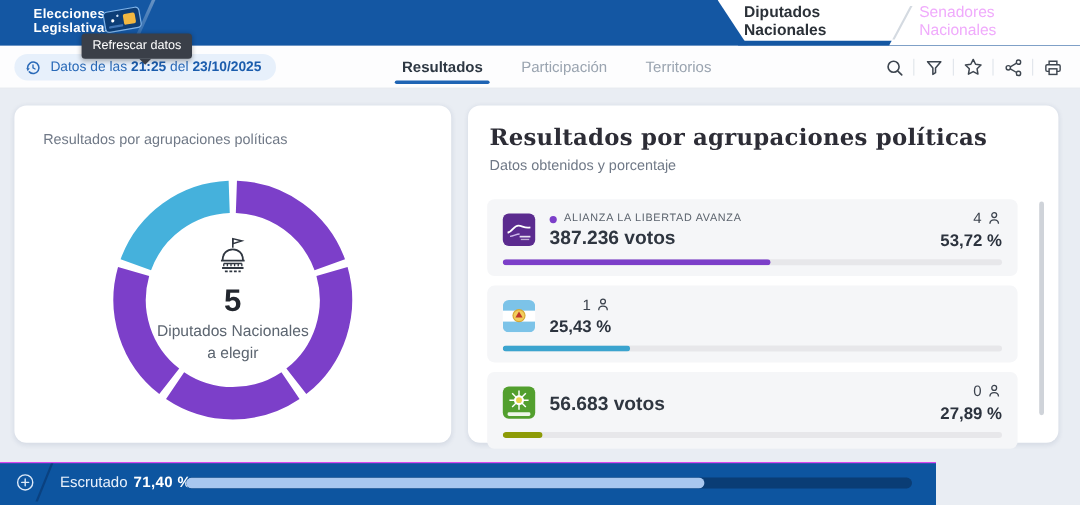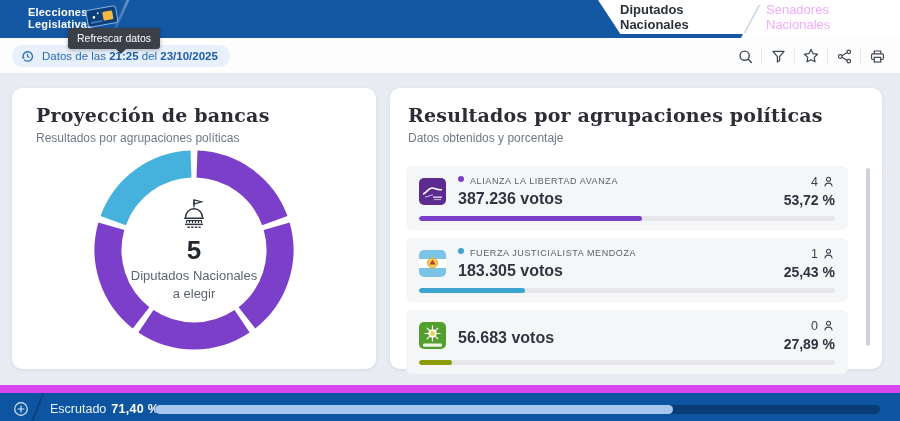--- a/index.html
+++ b/index.html
@@ -71,35 +71,35 @@
     align-items:center; justify-content:center; text-align:center; pointer-events:none; }
   .donut-num { font-size:26px; font-weight:bold; color:#23272e; line-height:28px; margin-top:2px; }
   .donut-label { font-size:13px; color:#5c6570; line-height:18px; margin-top:3px; width:150px; }
 
   
   .plist { position:absolute; left:16px; right:34px; top:78px; }
   .prow { background:#f5f6f8; border-radius:6px; padding:9px 13px 9px 13px; margin-bottom:8px; position:relative; }
   .prow-top { display:flex; align-items:center; }
   .plogo { width:27px; height:27px; border-radius:5px; overflow:hidden; flex:0 0 27px; margin-right:12px; }
   .pleft { flex:1; }
-  .pname { display:flex; align-items:flex-start; gap:6px; font-size:9px; letter-spacing:.6px;
+  .pname { display:flex; align-items:flex-end; gap:6px; font-size:9px; letter-spacing:.6px;
     color:#5a626c; text-transform:uppercase; }
   .dot { width:6px; height:6px; border-radius:50%; flex:0 0 6px; }
   .votes { font-size:16px; font-weight:bold; color:#2f3640; margin-top:4px; }
   .pright { text-align:right; }
   .seats { font-size:12.5px; color:#3c434e; display:flex; align-items:center; gap:4px; justify-content:flex-end; }
   .pct { font-size:14px; font-weight:bold; color:#2c333e; margin-top:3px; }
   .bartrack { height:5px; border-radius:3px; background:#e7e7ea; margin-top:8px; overflow:hidden; }
   .barfill { height:5px; border-radius:3px; width:0; }
   .list-scrollbar { position:absolute; right:12px; top:80px; width:4px; height:178px;
     background:#cfd3d9; border-radius:2px; cursor:pointer; }
 
   
-  .footer { position:absolute; left:0; top:385px; width:900px; height:36px; background:#0d55a0;
-    border-top:8px solid #d946ef; }
+  .footer { position:absolute; left:0; top:385px; width:780px; height:36px; background:#0d55a0;
+    border-top:1px solid #d946ef; }
   .footer-slash { position:absolute; left:36px; top:0; width:2px; height:32px;
     background:rgba(5,30,70,.35); transform:skewX(-22deg); }
   .f-expand { position:absolute; left:12px; top:7px; width:18px; height:18px; cursor:pointer; }
   .f-label { position:absolute; left:50px; top:9px; color:#eaf2fc; font-size:12.5px; }
   .f-label b { color:#ffffff; margin-left:5px; letter-spacing:.3px; }
   .f-track { position:absolute; left:155px; right:20px; top:12px; height:9px;
     background:#0a3d75; border-radius:5px; overflow:hidden; }
   .f-fill { height:9px; border-radius:5px; background:#a8c7ef; width:0; }
 </style>
 </head>
@@ -146,20 +146,25 @@
       </svg>
     </span>
     <span>
       <span>Datos de las</span>
       <b>21:25</b>
       <span>del</span>
       <b>23/10/2025</b>
     </span>
   </div>
 
+  <div class="sub-tabs">
+    <div class="sub-tab active">Resultados</div>
+    <div class="sub-tab">Participación</div>
+    <div class="sub-tab">Territorios</div>
+  </div>
 
   <div class="tool-icons">
     <div class="tool-btn">
       <svg width="17" height="17" viewBox="0 0 20 20">
         <circle cx="9" cy="9" r="5.4" fill="none" stroke="#3e4650" stroke-width="1.6"></circle>
         <line x1="13.2" y1="13.2" x2="17" y2="17" stroke="#3e4650" stroke-width="1.6" stroke-linecap="round"></line>
       </svg>
     </div>
     <div class="tool-sep"></div>
     <div class="tool-btn">
@@ -189,21 +194,20 @@
         <path d="M6.2 7V3.5h7.6V7" fill="none" stroke="#3e4650" stroke-width="1.4"></path>
         <rect x="3" y="7" width="14" height="6.5" rx="1.3" fill="none" stroke="#3e4650" stroke-width="1.4"></rect>
         <rect x="6.2" y="11" width="7.6" height="5.5" fill="#fdfdfe" stroke="#3e4650" stroke-width="1.4"></rect>
       </svg>
     </div>
   </div>
 </div>
 
 <div class="card card-seats">
   <div class="card-pad">
-    <h2>Proyección de bancas</h2>
     <div class="subtitle">Resultados por agrupaciones políticas</div>
   </div>
   <div class="donut-wrap">
     <svg width="200" height="200" viewBox="0 0 200 200">
       <g id="donut-arcs">
           <path d="M 103.00 14.05 A 86 86 0 0 1 180.81 70.59" stroke="#7c3fc9" stroke-width="27" fill="none"></path>
           <path d="M 182.67 76.30 A 86 86 0 0 1 152.95 167.77" stroke="#7c3fc9" stroke-width="27" fill="none"></path>
           <path d="M 148.09 171.30 A 86 86 0 0 1 51.91 171.30" stroke="#7c3fc9" stroke-width="27" fill="none"></path>
           <path d="M 47.05 167.77 A 86 86 0 0 1 17.33 76.30" stroke="#7c3fc9" stroke-width="27" fill="none"></path>
           <path d="M 19.19 70.59 A 86 86 0 0 1 97.00 14.05" stroke="#45b1dc" stroke-width="27" fill="none"></path>
@@ -278,27 +282,20 @@
         <div class="plogo" style="background:#ffffff;">
           <svg width="27" height="27" viewBox="0 0 27 27">
             <rect x="0" y="0" width="27" height="9" fill="#7cc3e8"></rect>
             <rect x="0" y="9" width="27" height="9" fill="#ffffff"></rect>
             <rect x="0" y="18" width="27" height="9" fill="#7cc3e8"></rect>
             <circle cx="13.5" cy="13" r="5" fill="#f2cf5c"></circle>
             <path d="M10.5 14.5l3-5 3 5z" fill="#c0392b"></path>
             <circle cx="13.5" cy="13" r="5" fill="none" stroke="#d6a836" stroke-width="1"></circle>
           </svg>
         </div>
-        <div class="pleft">
-          <div class="pname">
-            <span class="dot" style="background: rgb(59, 164, 207);"></span>
-            <span>FUERZA JUSTICIALISTA MENDOZA</span>
-          </div>
-          <div class="votes">183.305 votos</div>
-        </div>
         <div class="pright">
           <div class="seats">
             <span>1</span>
             <span style="display:flex;">
               <svg width="13" height="14" viewBox="0 0 16 16">
                 <circle cx="8" cy="4.6" r="2.5" fill="none" stroke="#3c434e" stroke-width="1.3"></circle>
                 <path d="M3.6 13.5c0-2.6 2-4.1 4.4-4.1s4.4 1.5 4.4 4.1" fill="none" stroke="#3c434e" stroke-width="1.3"></path>
               </svg>
             </span>
           </div>

